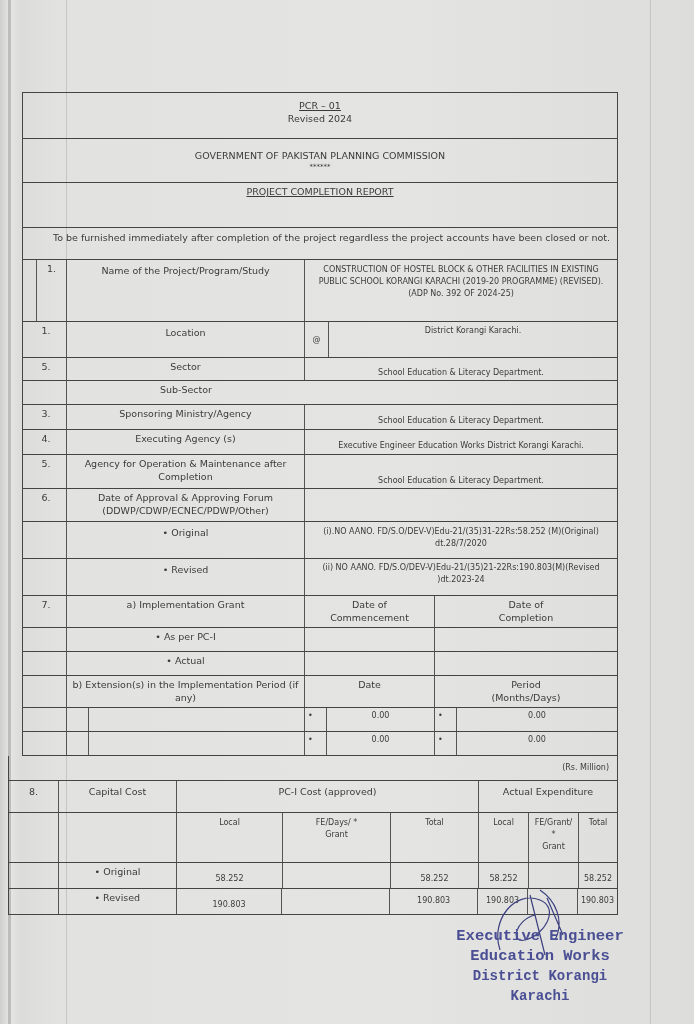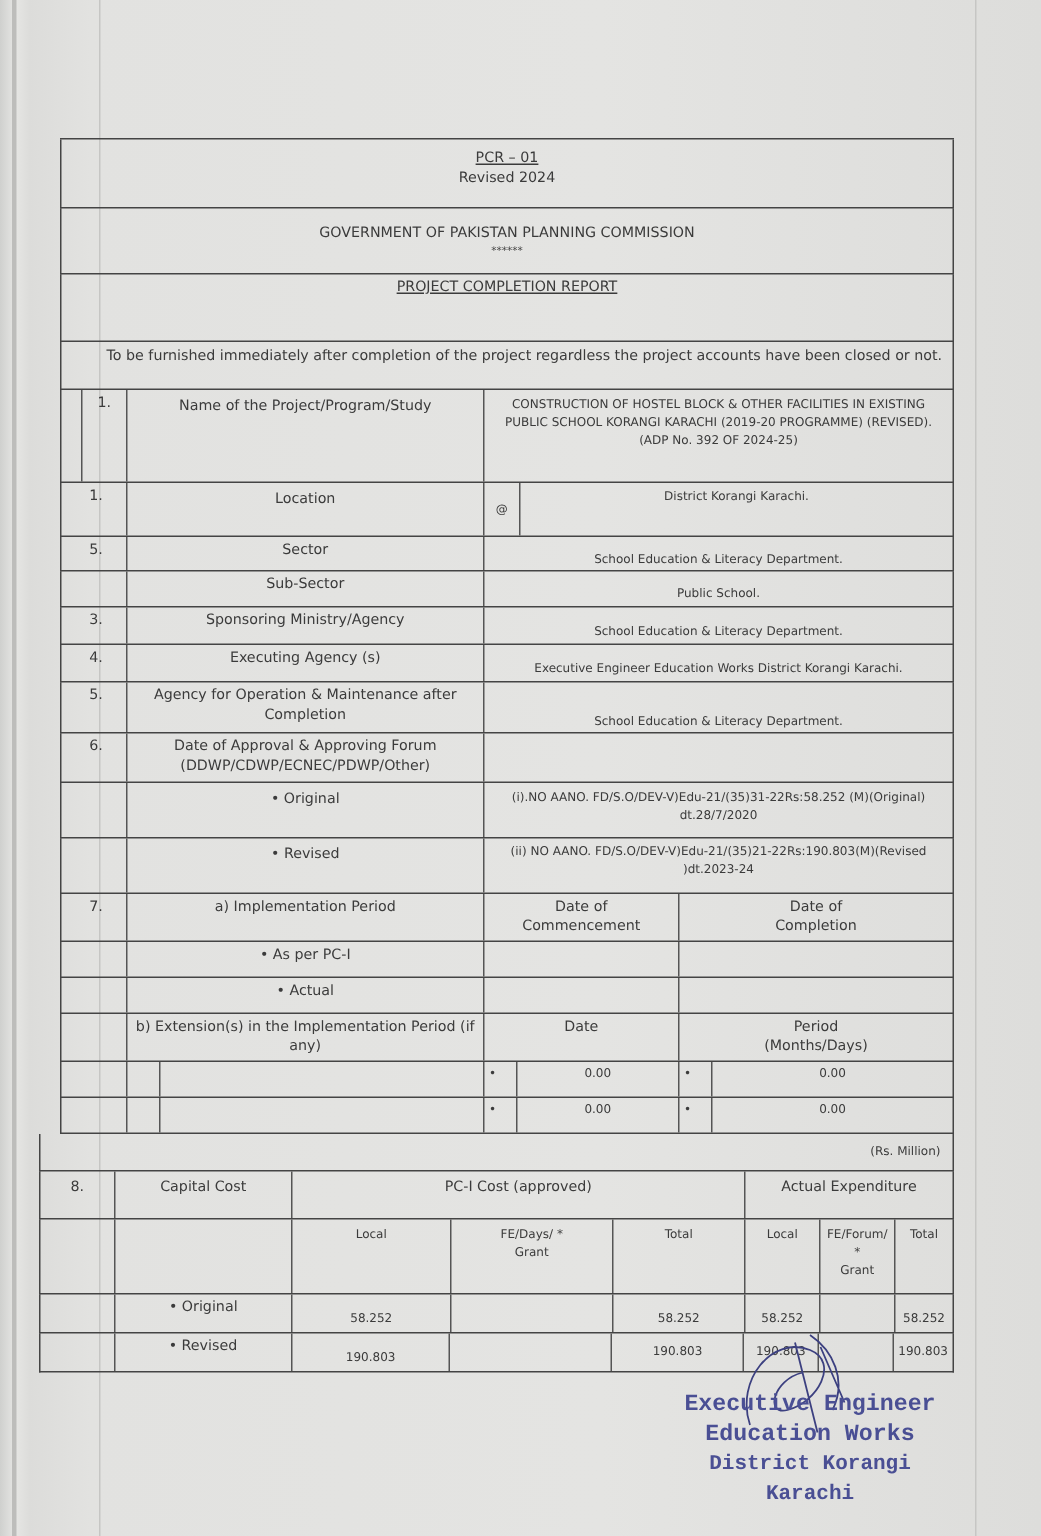--- a/index.html
+++ b/index.html
@@ -14,21 +14,21 @@
     position: absolute; left: 0; top: 0; width: 694px; height: 1024px;
   }
   .edge {
     position: absolute; left: 8px; top: 0; width: 3px; height: 1024px;
     background: #bdbdbb;
   }
   .margin-line {
     position: absolute; top: 0; width: 1px; height: 1024px; background: #c6c6c4;
   }
   .doc {
-    position: absolute; left: 40px; top: 92px; width: 596px;
+    position: absolute; left: 22px; top: 92px; width: 596px;
     border-top: 1.5px solid #444;
   }
   .row {
     display: flex; border-left: 1.5px solid #444; border-right: 1.5px solid #444;
     border-bottom: 1.5px solid #444; box-sizing: border-box;
   }
   .cell {
     box-sizing: border-box; border-right: 1px solid #555;
     font-size: 9.5px; line-height: 13px; text-align: center;
     padding: 2px 3px; color: #3b3b3b;
@@ -103,21 +103,20 @@
 
     <div class="row" style="height:23px;">
       <div class="cell num" style="width:44px;">5.</div>
       <div class="cell" style="width:238px;">Sector</div>
       <div class="cell small" style="flex:1; padding-top:9px;">School Education &amp; Literacy Department.</div>
     </div>
 
     <div class="row" style="height:24px;">
       <div class="cell num" style="width:44px;"></div>
       <div class="cell" style="width:238px;">Sub-Sector</div>
-      <div class="cell small" style="flex:1; padding-top:9px;">Public School.</div>
     </div>
 
     <div class="row" style="height:25px;">
       <div class="cell num" style="width:44px;">3.</div>
       <div class="cell" style="width:238px;">Sponsoring Ministry/Agency</div>
       <div class="cell small" style="flex:1; padding-top:10px;">School Education &amp; Literacy Department.</div>
     </div>
 
     <div class="row" style="height:25px;">
       <div class="cell num" style="width:44px;">4.</div>
@@ -154,21 +153,21 @@
       <div class="cell" style="width:44px;"></div>
       <div class="cell" style="width:238px; padding-top:4px;"><span class="bul">Revised</span></div>
       <div class="cell small" style="flex:1; padding-top:3px;">
         <div>(ii)  NO AANO. FD/S.O/DEV-V)Edu-21/(35)21-22Rs:190.803(M)(Revised</div>
         <div>)dt.2023-24</div>
       </div>
     </div>
 
     <div class="row" style="height:32px;">
       <div class="cell num" style="width:44px;">7.</div>
-      <div class="cell" style="width:238px;">a)  Implementation Period</div>
+      <div class="cell" style="width:238px;">a)  Implementation Grant</div>
       <div class="cell" style="width:130px;">
         <div>Date of</div>
         <div>Commencement</div>
       </div>
       <div class="cell" style="flex:1;">
         <div>Date of</div>
         <div>Completion</div>
       </div>
     </div>
     <div class="row" style="height:24px;">
@@ -228,21 +227,21 @@
       <div class="cell" style="width:50px;"></div>
       <div class="cell" style="width:118px;"></div>
       <div class="cell small" style="width:106px; padding-top:4px;">Local</div>
       <div class="cell small" style="width:108px; padding-top:4px;">
         <div>FE/Days/ *</div>
         <div>Grant</div>
       </div>
       <div class="cell small" style="width:88px; padding-top:4px;">Total</div>
       <div class="cell small" style="width:50px; padding-top:4px;">Local</div>
       <div class="cell small" style="width:50px; padding-top:4px;">
-        <div>FE/Forum/</div>
+        <div>FE/Grant/</div>
         <div>*</div>
         <div>Grant</div>
       </div>
       <div class="cell small" style="flex:1; padding-top:4px;">Total</div>
     </div>
     <div class="row" style="height:26px; margin-left:-14px; width:610px;">
       <div class="cell" style="width:50px;"></div>
       <div class="cell" style="width:118px; padding-top:2px;"><span class="bul">Original</span></div>
       <div class="cell small" style="width:106px; padding-top:10px;">58.252</div>
       <div class="cell small" style="width:108px; padding-top:10px;"></div>

